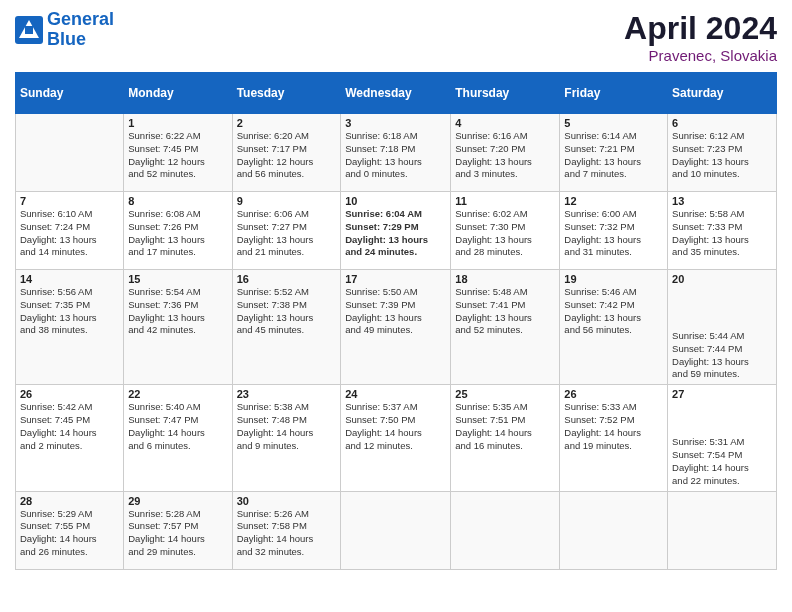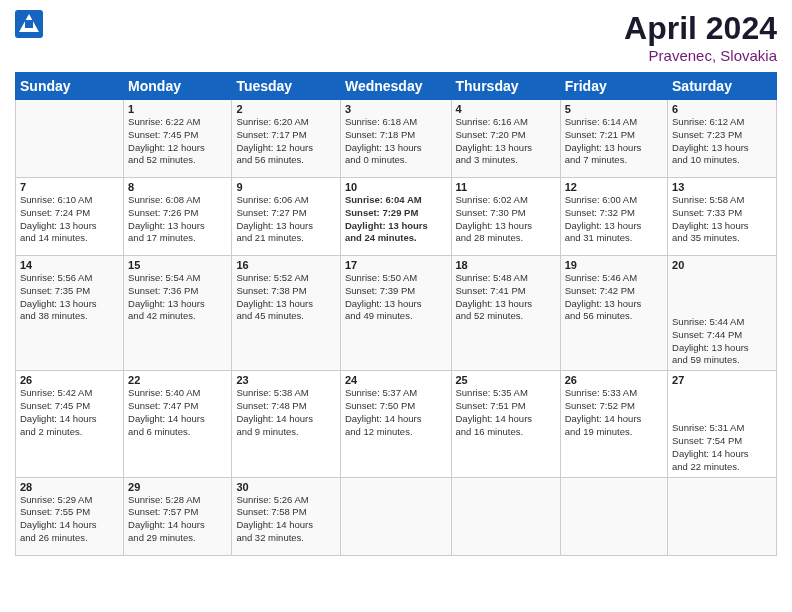--- a/index.html
+++ b/index.html
@@ -52,23 +52,23 @@
       color: #701a75;
     }
     table {
       width: 100%;
       border-collapse: collapse;
       font-size: 10px;
     }
     thead tr th {
       background: #1565c0;
       color: #fff;
-      padding: 5px 4px;
+      padding: 13px 4px;
       text-align: left;
-      font-size: 14px;
+      font-size: 12px;
       font-weight: bold;
       border: 1px solid #1565c0;
     }
     tbody tr td {
       border: 1px solid #ccc;
       vertical-align: top;
       padding: 3px 4px;
       width: 113px;
       height: 78px;
       background: #fff;
@@ -96,20 +96,24 @@
 <body>
 
 <div class="page">
   <div class="header">
     <div class="logo">
       <svg class="logo-icon" viewBox="0 0 28 28">
         <rect x="0" y="0" width="28" height="28" rx="3" fill="#1565c0"></rect>
         <polygon points="14,4 24,22 4,22" fill="#fff"></polygon>
         <rect x="10" y="10" width="8" height="8" fill="#1565c0"></rect>
       </svg>
+      <div class="logo-text">
+        <div><span>General</span></div>
+        <div><span style="color:#1565c0">Blue</span></div>
+      </div>
     </div>
     <div class="title-block">
       <div class="month-title">April 2024</div>
       <div class="subtitle">Pravenec, Slovakia</div>
     </div>
   </div>
 
   <table>
     <thead>
       <tr>

